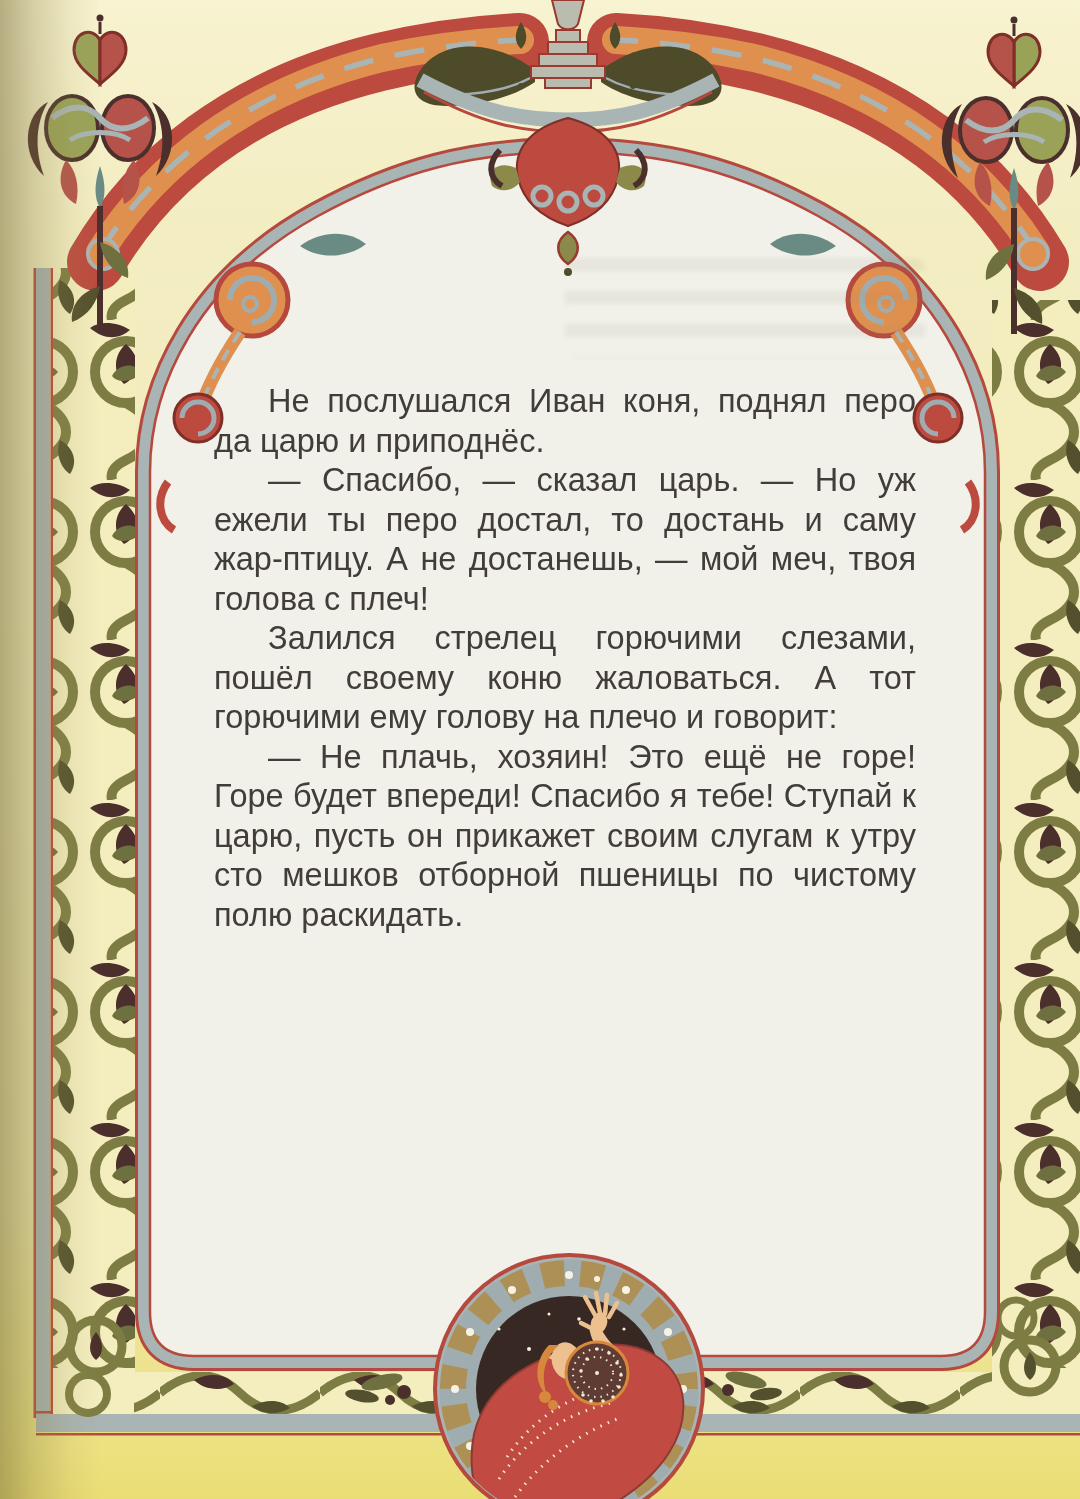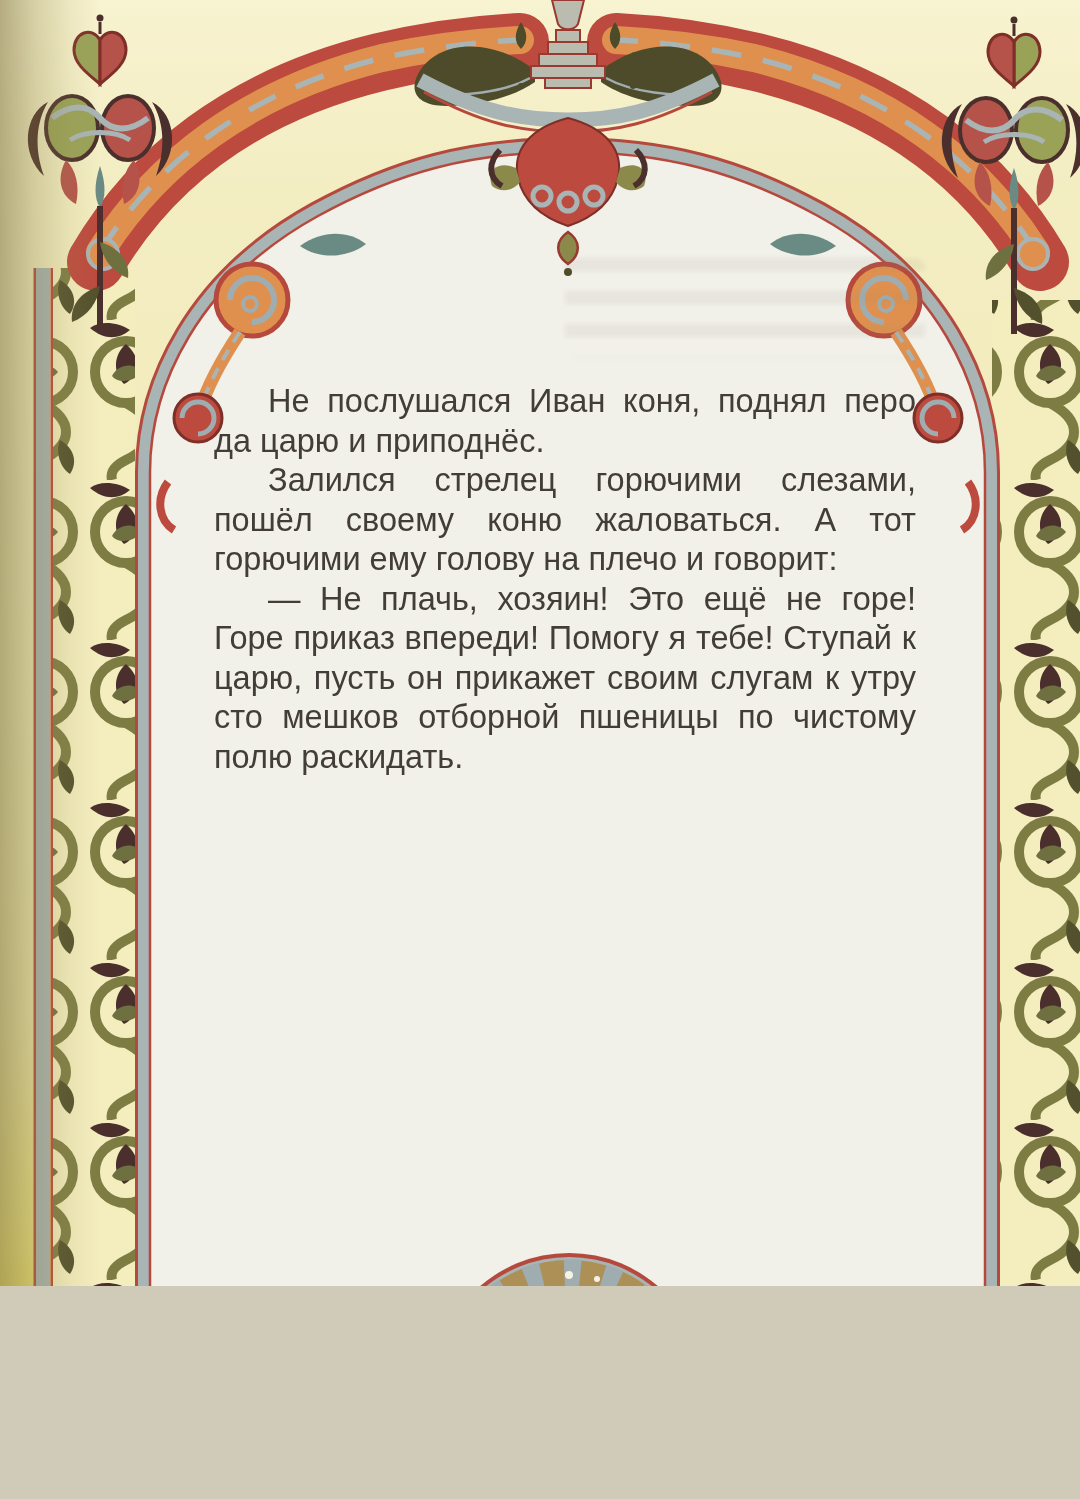--- a/index.html
+++ b/index.html
@@ -1,18 +1,18 @@
 <!DOCTYPE html>
 <html><head>
 <meta charset="utf-8">
 <style>
   html,body{margin:0;padding:0;background:#cfcbb8;}
   .page{
     position:relative;
-    width:1080px;height:1286px;
+    width:1080px;height:1499px;
     overflow:hidden;
     background:linear-gradient(180deg,#f8f3d0 0%,#f3edc2 15%,#f0eab9 55%,#efe7ad 80%,#ece17f 97%,#eadd74 100%);
     font-family:"Liberation Sans","DejaVu Sans",sans-serif;
   }
   .decor{position:absolute;left:0;top:0;}
   .gutter{
     position:absolute;left:0;top:0;width:100px;height:100%;
     background:linear-gradient(90deg,rgba(116,105,52,.50) 0%,rgba(139,128,70,.30) 35%,rgba(160,150,90,.12) 70%,rgba(160,150,90,0) 100%);
     pointer-events:none;
   }
@@ -298,17 +298,18 @@
     </g>
   </g>
 </svg>
 
 <div class="smudge"></div>
 
 <div class="gutter"></div>
 
 <div class="story" lang="ru">
   <p>Не послушался Иван коня, поднял перо да царю и приподнёс.</p>
+  <p>— Спасибо, — сказал царь. — Но уж ежели ты перо достал, то достань и саму жар-птицу. А не достанешь, — мой меч, твоя голова с плеч!</p>
   <p>Залился стрелец горючими слезами, пошёл своему коню жаловаться. А тот горючими ему голову на плечо и говорит:</p>
-  <p>— Не плачь, хозяин! Это ещё не горе! Горе приказ впереди! Помогу я тебе! Ступай к царю, пусть он прикажет своим слугам к утру сто мешков отборной пшеницы по чистому полю раскидать.</p>
+  <p>— Не плачь, хозяин! Это ещё не горе! Горе будет впереди! Спасибо я тебе! Ступай к царю, пусть он прикажет своим слугам к утру сто мешков отборной пшеницы по чистому полю раскидать.</p>
 </div>
 
 </div>
 
 </body></html>

